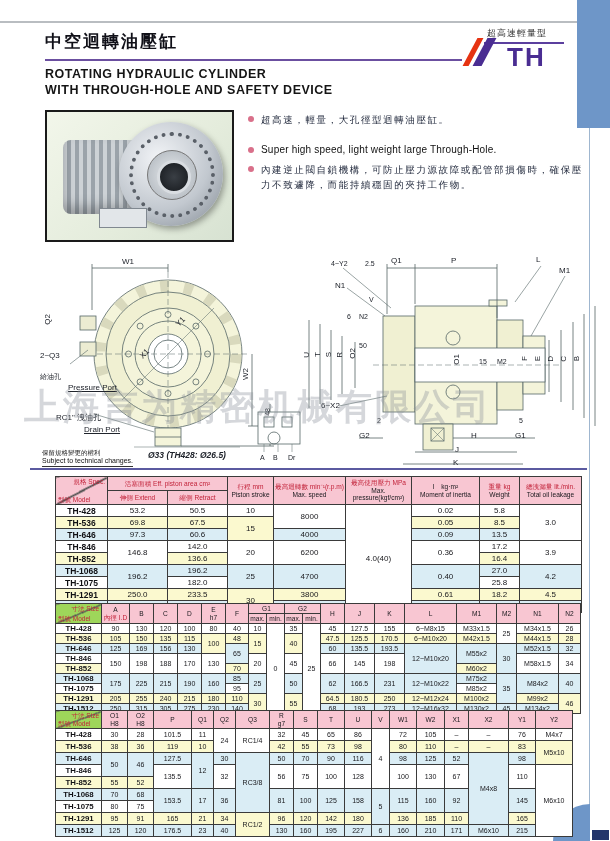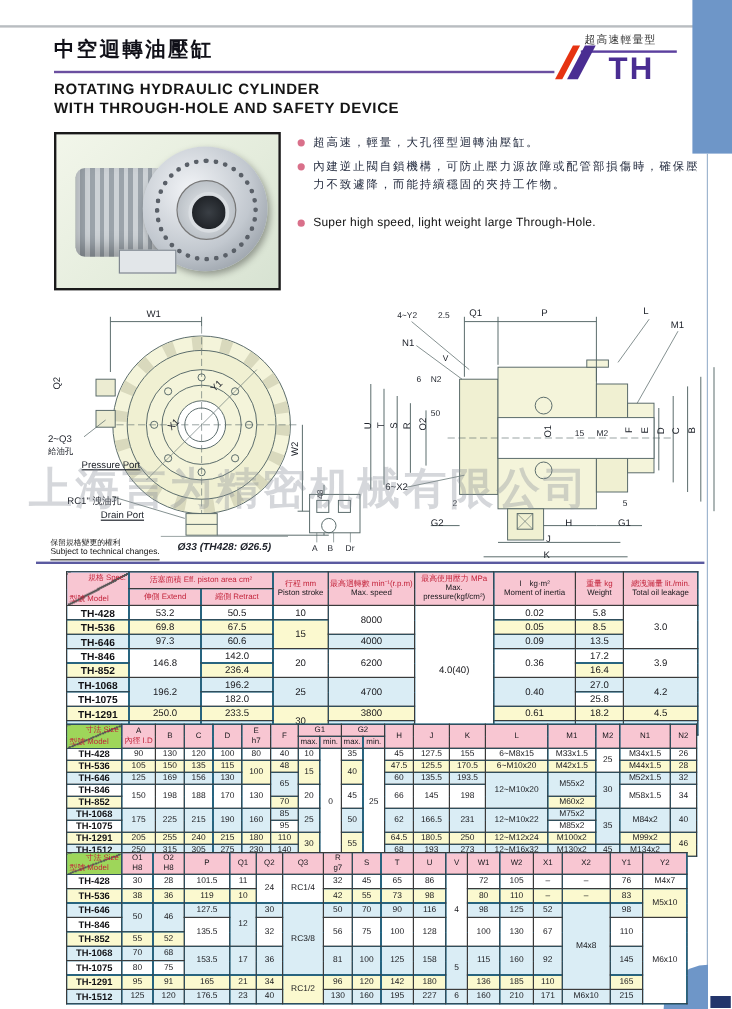--- a/index.html
+++ b/index.html
@@ -49,21 +49,21 @@
   .dlabel.ul{text-decoration:underline;margin-left:28px;}
   .dlabel.v{writing-mode:vertical-rl;transform:rotate(180deg);}
   .dlabel.d45{transform:rotate(-45deg);}
   .watermark{position:absolute;left:24px;top:383px;font-family:"Liberation Serif",serif;font-weight:bold;
              font-size:36px;letter-spacing:3px;color:#8a9099;opacity:.35;white-space:nowrap;}
   .note{position:absolute;left:42px;top:449px;line-height:1.25;}
   .note .zh{display:block;font-size:6.5px;color:#222;}
   .note .en{display:block;font-size:7px;color:#111;border-bottom:1px solid #333;}
   .divider{position:absolute;left:30px;top:468px;width:557px;height:2px;background:#5b5aa0;}
   
-  table{border-collapse:collapse;table-layout:fixed;position:absolute;left:55px;border:1.5px solid #222;background:#0ea5e9;}
+  table{border-collapse:collapse;table-layout:fixed;position:absolute;left:55px;border:1.5px solid #222;background:#0c4a6e;}
   #t1{top:476px;}  #t2{top:603px;}  #t3{top:710px;}
   td,th{border:1px solid #3a3a3a;padding:0 1px;text-align:center;vertical-align:middle;overflow:hidden;}
   thead th{background:#f8c6d2;font-weight:normal;line-height:1.15;}
   #t1 thead th{font-size:6.6px;height:13px;}
   #t2 thead th,#t3 thead th{font-size:6.6px;height:9px;}
   #t3 thead th{height:17px;}
   #t1 tbody td{font-size:8px;height:11px;}
   #t2 tbody td{font-size:7px;height:9px;}
   #t3 tbody td{font-size:7px;height:11px;}
   td.model{font-weight:bold;font-size:8.5px !important;}
@@ -105,22 +105,22 @@
     <div class="ph-flange">
       <div class="ph-bolts"></div>
       <div class="ph-ring"></div>
       <div class="ph-bore"></div>
     </div>
     <div class="ph-plate"></div>
   </div>
 
   <div class="features">
     <div class="feat zh">超高速，輕量，大孔徑型迴轉油壓缸。</div>
+    <div class="feat en gap">Super high speed, light weight large Through-Hole.</div>
     <div class="feat zh">內建逆止閥自鎖機構，可防止壓力源故障或配管部損傷時，確保壓力不致遽降，而能持續穩固的夾持工作物。</div>
-    <div class="feat en gap">Super high speed, light weight large Through-Hole.</div>
   </div>
 
   <div class="draw" id="draw-left">
     <svg width="267" height="212" viewBox="0 0 267 212">
       <g stroke="#566" fill="none" stroke-width="0.8">
         <circle cx="132" cy="98" r="74" fill="#f4f4da"></circle>
         <circle cx="132" cy="98" r="68" stroke="#d9d9bd" stroke-width="11" stroke-dasharray="9 15"></circle>
         <circle cx="132" cy="98" r="62" fill="#f0f0d2"></circle>
         <circle cx="132" cy="98" r="46" fill="#f4f4da"></circle>
         <circle cx="132" cy="98" r="33"></circle>
@@ -155,21 +155,21 @@
         <rect x="228" y="161" width="10" height="10"></rect>
           <rect x="246" y="161" width="10" height="10"></rect>
         <circle cx="238" cy="182" r="6"></circle>
         <line x1="228" y1="188" x2="228" y2="196" stroke-width="0.5"></line>
           <line x1="242" y1="188" x2="242" y2="196" stroke-width="0.5"></line>
           <line x1="256" y1="188" x2="256" y2="196" stroke-width="0.5"></line>
       </g>
     </svg>
   <span class="dlabel" style="left: 86px; top: 2px;">W1</span>
       <span class="dlabel v" style="left: 8px; top: 58px;">Q2</span>
-      <span class="dlabel" style="left: 4px; top: 106px; text-align: center;">2~Q3</span>
+      <span class="dlabel" style="left: 4px; top: 96px; text-align: center;">2~Q3</span>
       <span class="dlabel small" style="left: 4px; top: 117px;">給油孔</span>
       <span class="dlabel ul" style="left: 4px; top: 128px;">Pressure Port</span>
       <span class="dlabel d45" style="left: 104px; top: 94px;">X1</span>
       <span class="dlabel d45" style="left: 140px; top: 62px;">Y1</span>
       <span class="dlabel" style="left: 20px; top: 158px;">RC1" 洩油孔</span>
       <span class="dlabel ul" style="left: 20px; top: 170px;">Drain Port</span>
       <span class="dlabel v" style="left: 206px; top: 112px;">W2</span>
       <span class="dlabel v small" style="left: 228px; top: 152px;">48</span>
       <span class="dlabel big" style="left: 112px; top: 195px; font-style: italic;">Ø33 (TH428: Ø26.5)</span>
       <span class="dlabel small" style="left: 224px; top: 198px;">A</span>
@@ -326,21 +326,21 @@
           <td rowspan="2"><span class="en">146.8</span></td>
           <td><span class="en">142.0</span></td>
           <td rowspan="2"><span class="en">20</span></td>
           <td rowspan="2"><span class="en">6200</span></td>
           <td rowspan="2"><span class="en">0.36</span></td>
           <td><span class="en">17.2</span></td>
           <td rowspan="2"><span class="en">3.9</span></td>
         </tr>
         <tr class="bg-y">
           <td class="model">TH-852</td>
-          <td><span class="en">236.4</span></td>
+          <td><span class="en">136.6</span></td>
           <td><span class="en">16.4</span></td>
         </tr>
         <tr class="bg-b">
           <td class="model">TH-1068</td>
           <td rowspan="2"><span class="en">196.2</span></td>
           <td><span class="en">196.2</span></td>
           <td rowspan="2"><span class="en">25</span></td>
           <td rowspan="2"><span class="en">4700</span></td>
           <td rowspan="2"><span class="en">0.40</span></td>
           <td><span class="en">27.0</span></td>

